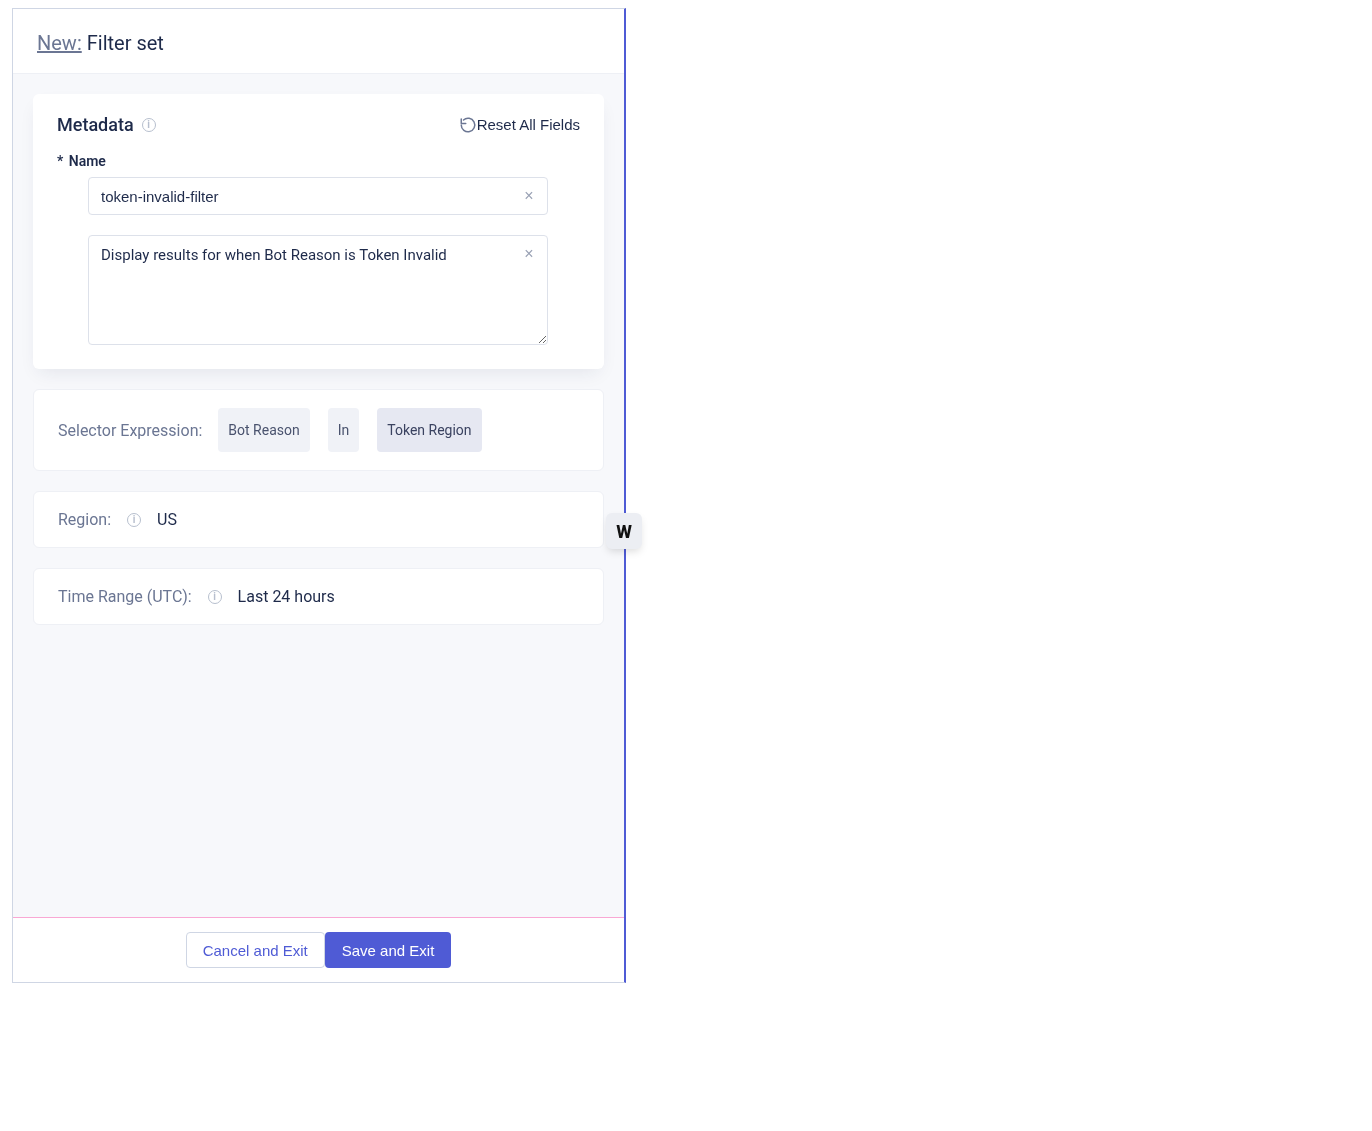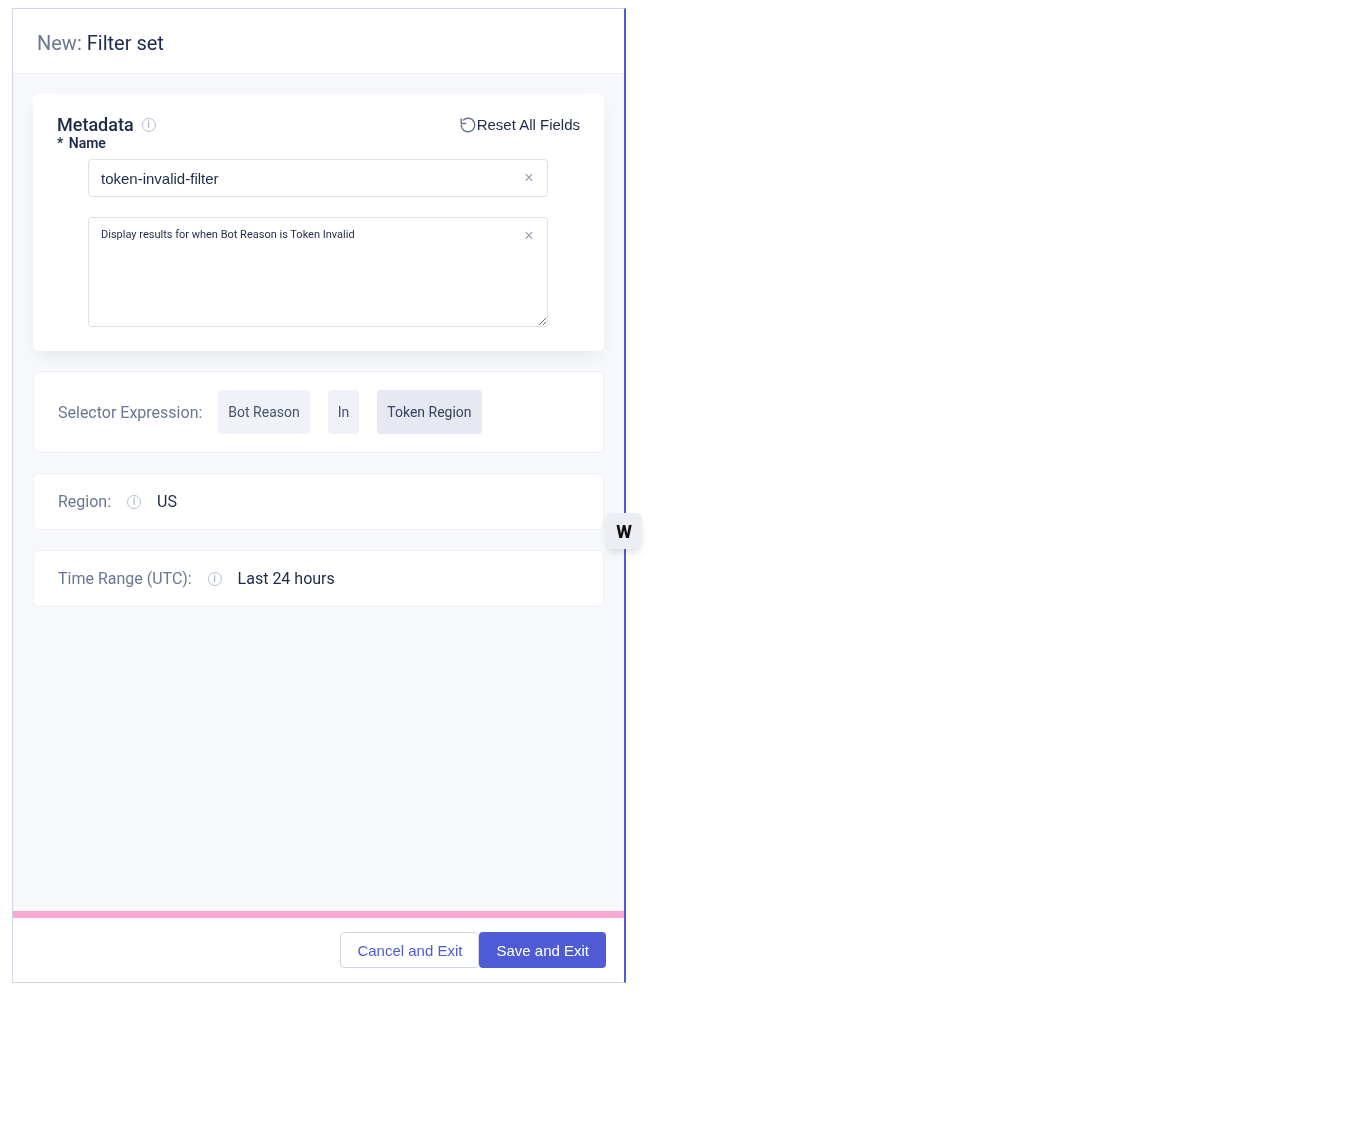--- a/index.html
+++ b/index.html
@@ -26,20 +26,21 @@
       border-bottom: 1px solid #eef0f5;
       background: #fff;
     }
     .panel-title {
       font-size: 20px;
       font-weight: 400;
       color: #1e2a4a;
     }
     .panel-title .prefix {
       color: #6b7693;
+      text-decoration: underline;
     }
     .panel-body {
       flex: 1;
       background: #f7f8fb;
       padding: 20px 20px;
       overflow: auto;
     }
     .card {
       background: #fff;
       border-radius: 6px;
@@ -49,21 +50,21 @@
     }
     .card.flat {
       box-shadow: none;
       border: 1px solid #eef0f5;
       padding: 18px 24px;
     }
     .card-header-row {
       display: flex;
       align-items: center;
       justify-content: space-between;
-      margin-bottom: 0;
+      margin-bottom: 18px;
     }
     .section-title {
       font-size: 18px;
       font-weight: 500;
       color: #1e2a4a;
       display: flex;
       align-items: center;
       gap: 8px;
     }
     .info-icon {
@@ -116,21 +117,21 @@
       font-size: 15px;
       color: #1e2a4a;
       outline: none;
     }
     .textarea {
       width: 100%;
       height: 110px;
       border: 1px solid #dde1ea;
       border-radius: 4px;
       padding: 10px 34px 10px 12px;
-      font-size: 11px;
+      font-size: 15px;
       color: #1e2a4a;
       outline: none;
       resize: both;
       font-family: inherit;
     }
     .clear-x {
       position: absolute;
       right: 10px;
       top: 10px;
       width: 18px; height: 18px;
@@ -162,25 +163,25 @@
       height: 44px;
       padding: 0 10px;
       border-radius: 4px;
       font-size: 14px;
       color: #4a536e;
       background: #f0f2f7;
       margin-right: 2px;
     }
     .chip.value { background: #e6e8f2; color: #3a4260; }
     .panel-footer {
-      border-top: 7px solid #f9a8d4;
+      border-top: 1px solid #f9a8d4;
       background: #fff;
       padding: 14px 18px;
       display: flex;
-      justify-content: flex-end;
+      justify-content: center;
       align-items: center;
     }
     .btn {
       height: 36px;
       padding: 0 16px;
       border-radius: 4px;
       font-size: 15px;
       cursor: pointer;
       display: inline-flex;
       align-items: center;

